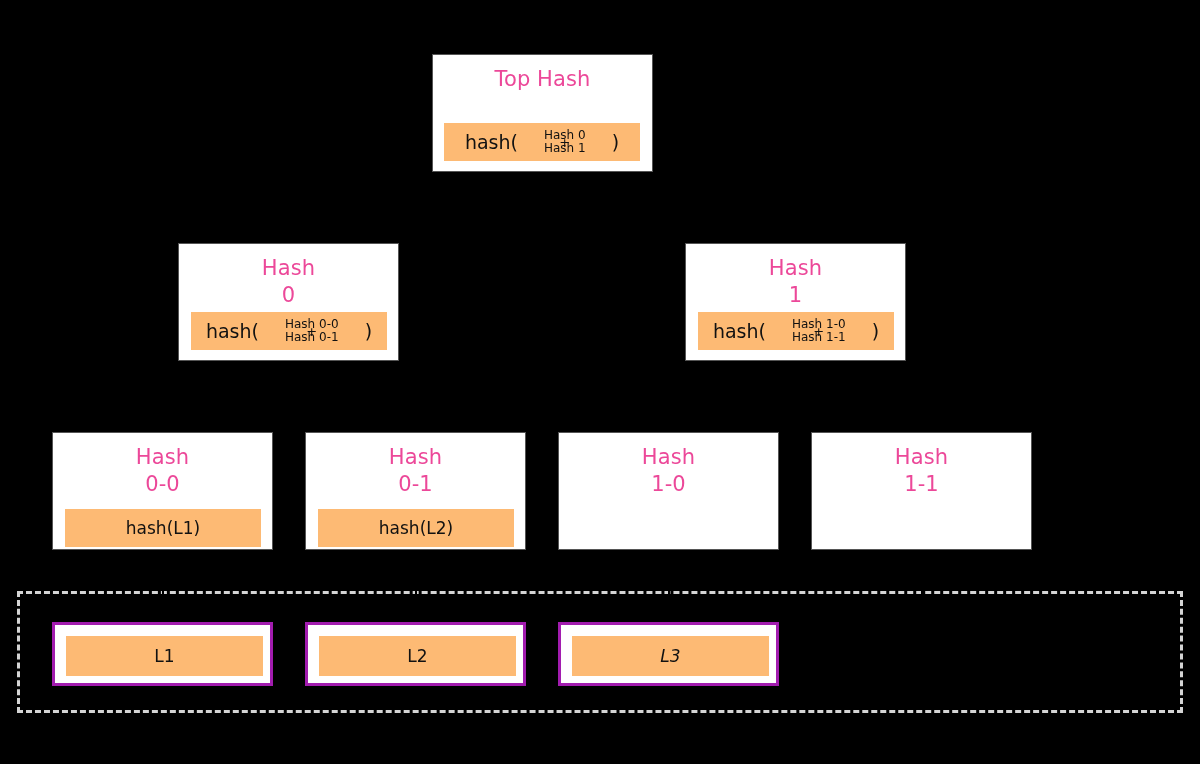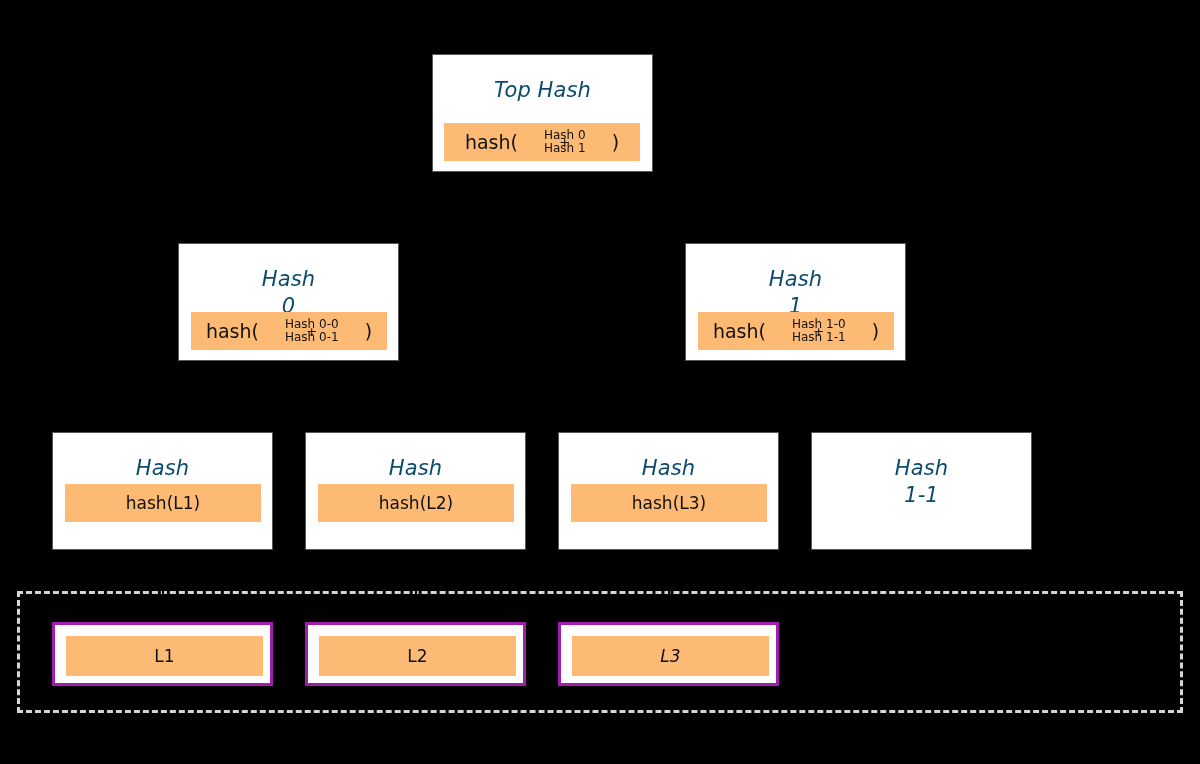--- a/index.html
+++ b/index.html
@@ -26,27 +26,26 @@
     border: 1px solid #555555;
     display: flex;
     flex-direction: column;
     align-items: center;
     z-index: 3;
   }
 
   .node-title {
     width: 100%;
     text-align: center;
-    color: #0c4a6e;
+    color: #ec4899;
     font-size: 21px;
     line-height: 27px;
     white-space: pre-line;
-    padding-top: 22px;
+    padding-top: 11px;
     letter-spacing: .1px;
-    font-style: italic;
   }
 
   
   .formula {
     background: #fdba74;
     color: #111111;
     display: flex;
     flex-direction: row;
     align-items: center;
     justify-content: center;
@@ -113,21 +112,21 @@
   }
 
   
   .lvl2 { top: 432px; width: 221px; height: 118px; }
   #hash-0-0 { left: 52px; }
   #hash-0-1 { left: 305px; }
   #hash-1-0 { left: 558px; }
   #hash-1-1 { left: 811px; }
   .lvl2 .formula {
     position: absolute;
-    left: 12px; top: 51px;
+    left: 12px; top: 76px;
     width: 196px; height: 38px;
   }
 
   
   #data-blocks-group {
     position: absolute;
     left: 17px; top: 591px;
     width: 1166px; height: 122px;
     border: 3px dashed #d4d4d4;
     z-index: 1;
@@ -266,23 +265,20 @@
     <div class="node-title">Hash
 0-1</div>
     <div class="formula">
       <span class="simple">hash(L2)</span>
     </div>
   </div>
 
   <div class="node lvl2" id="hash-1-0">
     <div class="node-title">Hash
 1-0</div>
-    <div class="formula">
-      <span class="simple">hash(L3)</span>
-    </div>
   </div>
 
   <div class="node lvl2" id="hash-1-1">
     <div class="node-title">Hash
 1-1</div>
   </div>
 
   <div class="leaf" id="leaf-1">
     <div class="formula">
       <span class="simple">L1</span>

